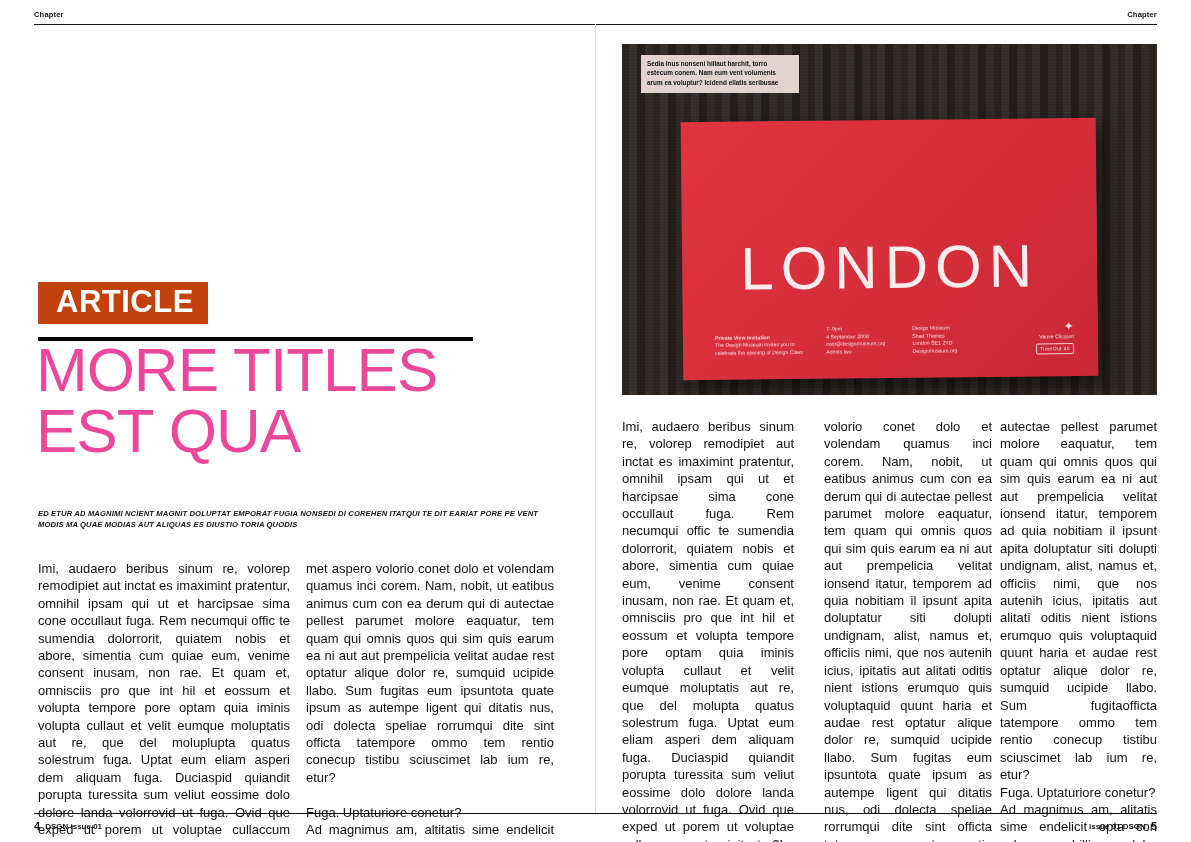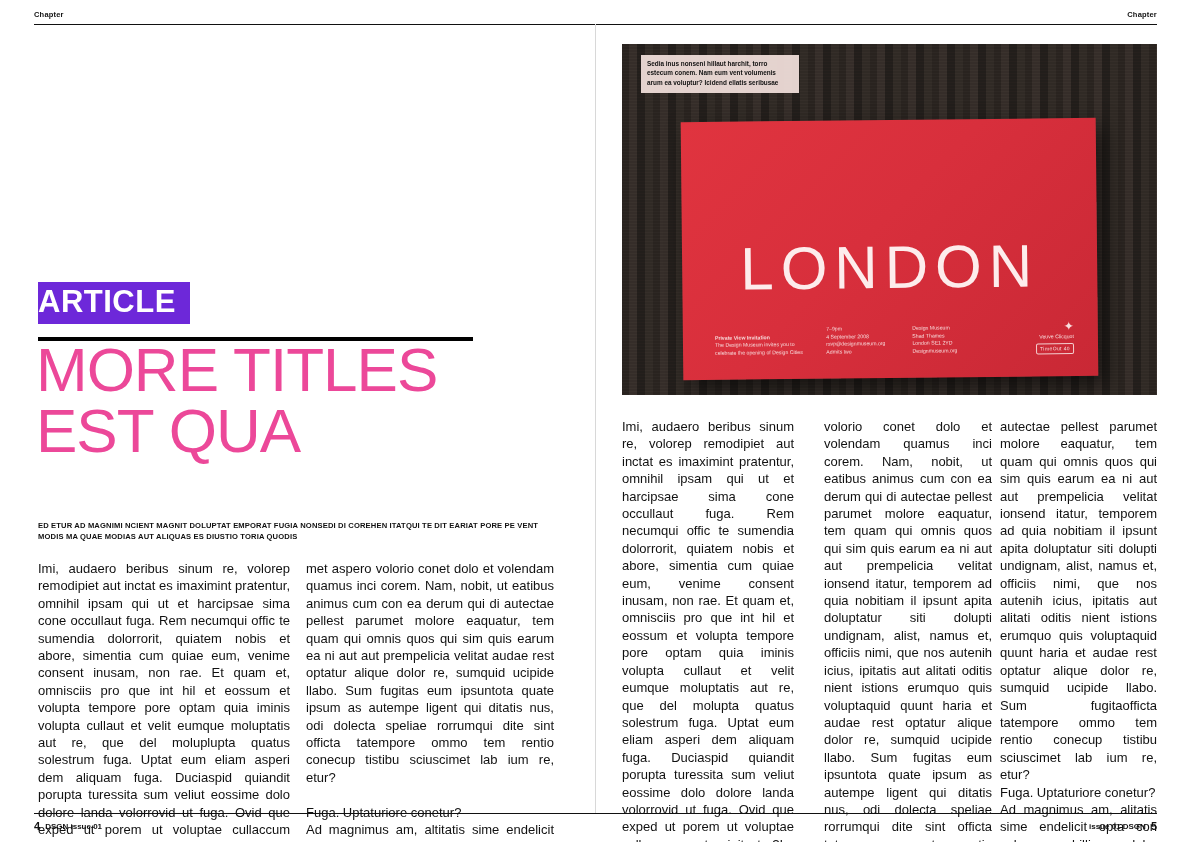--- a/index.html
+++ b/index.html
@@ -36,39 +36,39 @@
   .folio .num{font-size:11px;font-weight:bold;}
 
   
   .gutter{
     position:absolute;left:595px;top:24px;bottom:28px;width:1px;background:#d8d8d8;
   }
 
   
   .article-tag{
     position:absolute;left:38px;top:282px;
-    background:#6d28d9;color:#fff;
+    background:#c2410c;color:#fff;
     font-size:31px;font-weight:bold;letter-spacing:.5px;
-    padding:4px 14px 7px 0;
+    padding:4px 14px 7px 18px;
     line-height:1;
   }
   .headrule{
     position:absolute;left:38px;top:337px;width:435px;height:4px;background:#000;
   }
   .headline{
     position:absolute;left:36px;top:340px;width:520px;
     font-size:62px;line-height:0.98;font-weight:300;
     letter-spacing:-1px;color:#ec4899;
   }
   .headline span{display:block;}
 
   .standfirst{
-    position:absolute;left:38px;top:520px;width:508px;
+    position:absolute;left:38px;top:508px;width:508px;
     font-size:7.6px;font-weight:bold;line-height:1.45;
-    letter-spacing:.15px;text-transform:uppercase;color:#111;
+    letter-spacing:.15px;text-transform:uppercase;color:#111;font-style:italic;
   }
 
   
   .col{
     position:absolute;
     font-size:13px;
     line-height:1.34;
     text-align:justify;
     color:#111;
   }

